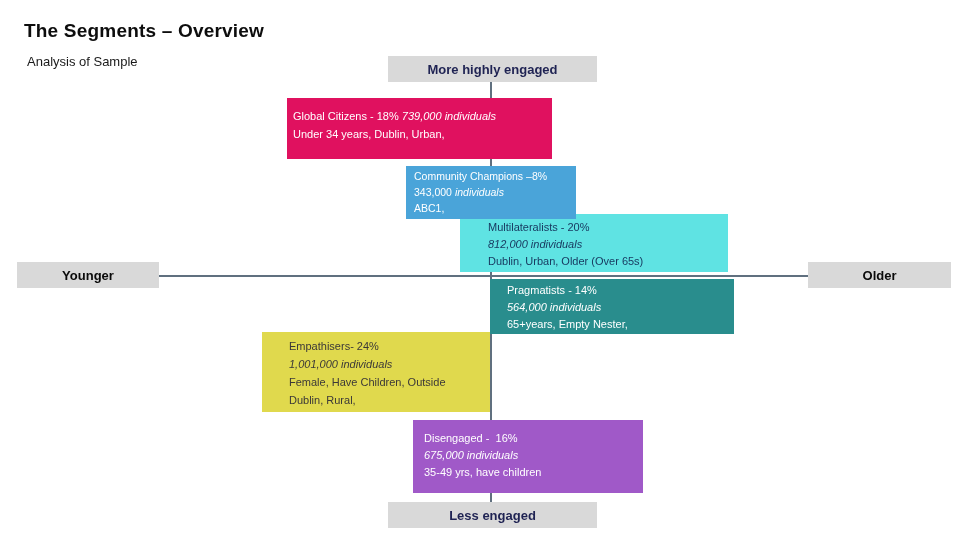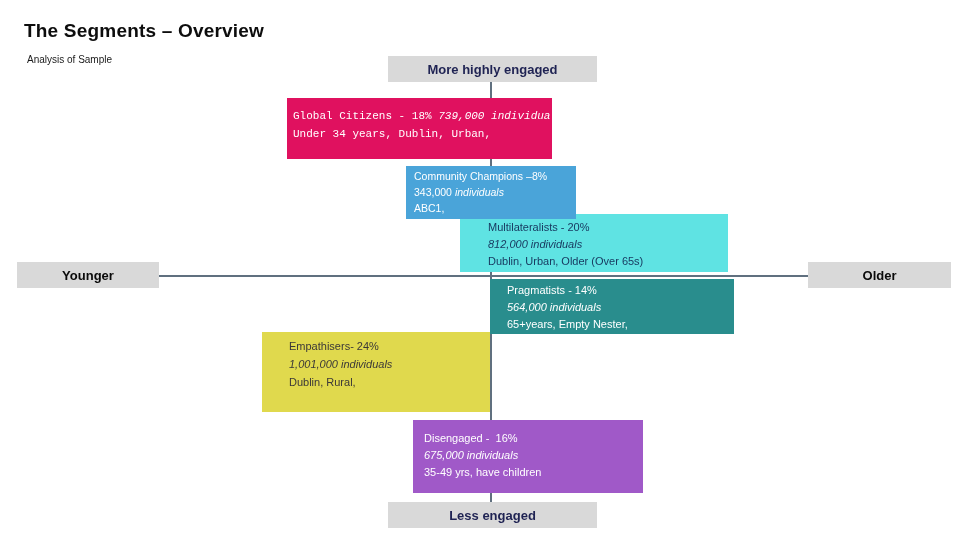--- a/index.html
+++ b/index.html
@@ -16,21 +16,21 @@
     position: absolute;
     left: 24px; top: 10px;
     font-size: 19px;
     font-weight: bold;
     color: #0d0d0d;
     letter-spacing: 0.2px;
   }
   .subtitle {
     position: absolute;
     left: 27px; top: 44px;
-    font-size: 10px;
+    font-size: 13px;
     color: #1a1a1a;
   }
   
   .h-line {
     position: absolute;
     left: 159px; top: 265px;
     width: 649px; height: 2px;
     background: #60707f;
     z-index: 1;
   }
@@ -60,21 +60,21 @@
   
   .segment {
     position: absolute;
     font-size: 11px;
     line-height: 18px;
     z-index: 2;
     box-sizing: border-box;
   }
   .seg-line { white-space: pre; }
   .seg-line .it { font-style: italic; }
-  .seg-global-citizens     { left: 287px; top: 88px;  width: 265px; height: 61px; padding: 9px 12px 0 6px; font-family: Liberation Mono, monospace; }
+  .seg-global-citizens     { left: 287px; top: 88px;  width: 265px; height: 61px; padding: 9px 12px 0 6px; }
   .seg-community-champions { left: 406px; top: 156px; width: 170px; height: 53px; padding: 2px 0 0 8px;
                              font-size: 10.5px; line-height: 16px; z-index: 3; }
   .seg-multilateralists    { left: 460px; top: 204px; width: 268px; height: 58px; padding: 5px 0 0 28px; line-height: 17px; }
   .seg-pragmatists         { left: 490px; top: 269px; width: 244px; height: 55px; padding: 3px 0 4px 17px; line-height: 17px; }
   .seg-empathisers         { left: 262px; top: 322px; width: 228px; height: 80px; padding: 5px 0 0 27px; }
   .seg-disengaged          { left: 413px; top: 410px; width: 230px; height: 73px; padding: 10px 13px 0 11px; line-height: 17px; }
 </style>
 </head>
 <body>
 
@@ -106,20 +106,21 @@
         <div class="seg-line"><span>Dublin, Urban, Older (Over 65s)</span></div>
       </div>
       <div class="segment seg-pragmatists" style="background: rgb(41, 141, 141); color: rgb(255, 255, 255);">
         <div class="seg-line"><span>Pragmatists - 14%</span></div>
         <div class="seg-line"><span class="it">564,000 individuals</span></div>
         <div class="seg-line"><span>65+years, Empty Nester,</span></div>
       </div>
       <div class="segment seg-empathisers" style="background: rgb(224, 217, 77); color: rgb(59, 56, 56);">
         <div class="seg-line"><span>Empathisers- 24%</span></div>
         <div class="seg-line"><span class="it">1,001,000 individuals</span></div>
+        <div class="seg-line"><span>Female, Have Children, Outside</span></div>
         <div class="seg-line"><span>Dublin, Rural,</span></div>
       </div>
       <div class="segment seg-disengaged" style="background: rgb(160, 89, 200); color: rgb(255, 255, 255);">
         <div class="seg-line"><span>Disengaged -  16%</span></div>
         <div class="seg-line"><span class="it">675,000 individuals</span></div>
         <div class="seg-line"><span>35-49 yrs, have children</span></div>
       </div>
     </div>
 </div>
 

